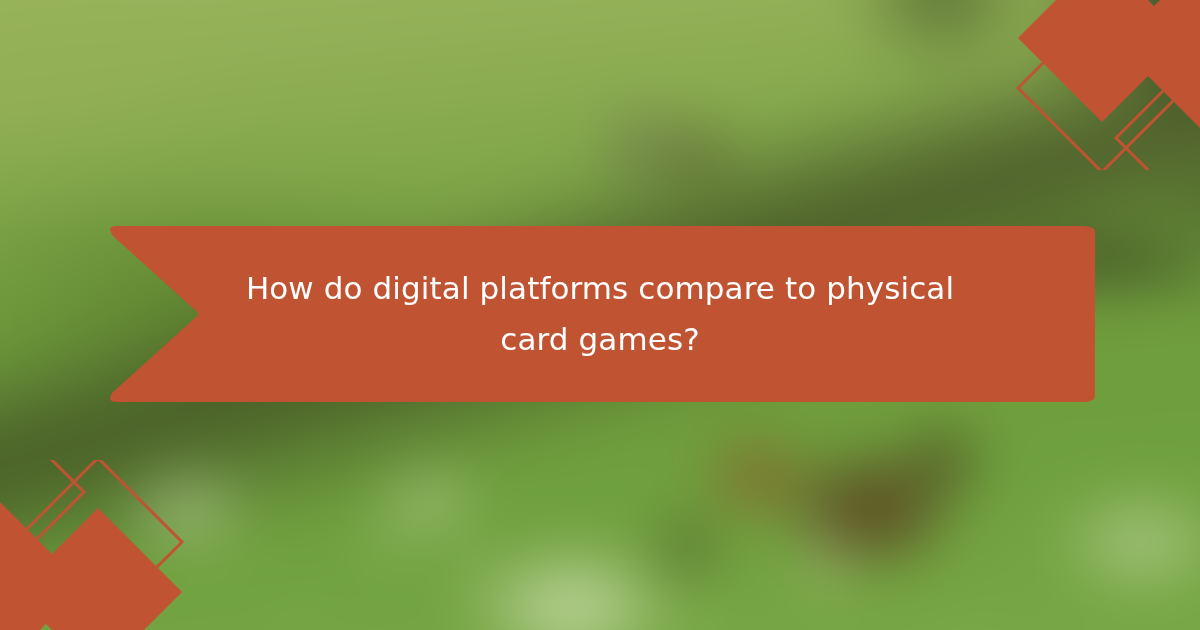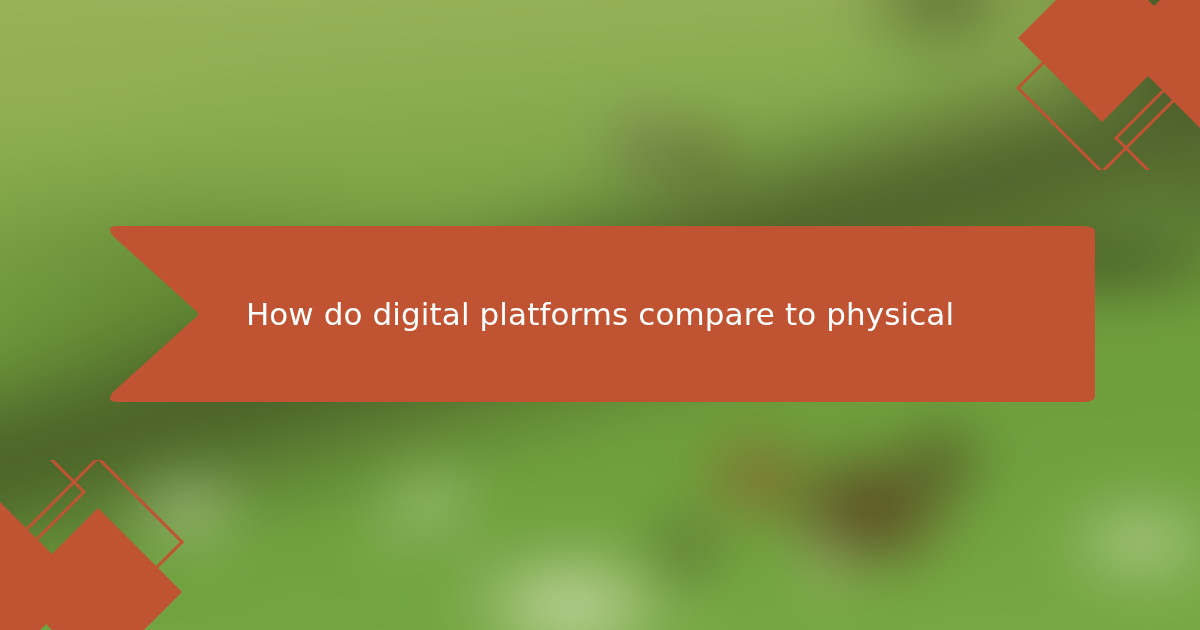--- a/index.html
+++ b/index.html
@@ -160,16 +160,17 @@
                L 16 176
                Q 0 176 8 166
                L 90 92
                Q 96 88 90 84
                L 8 10
                Q 0 0 16 0 Z" fill="#c05331"></path>
     </svg>
 
     <div class="ribbon-text">
       <div class="ribbon-line">How do digital platforms compare to physical</div>
+      <div class="ribbon-line">card games?</div>
     </div>
   </div>
 
 </div>
 
 </body></html>

